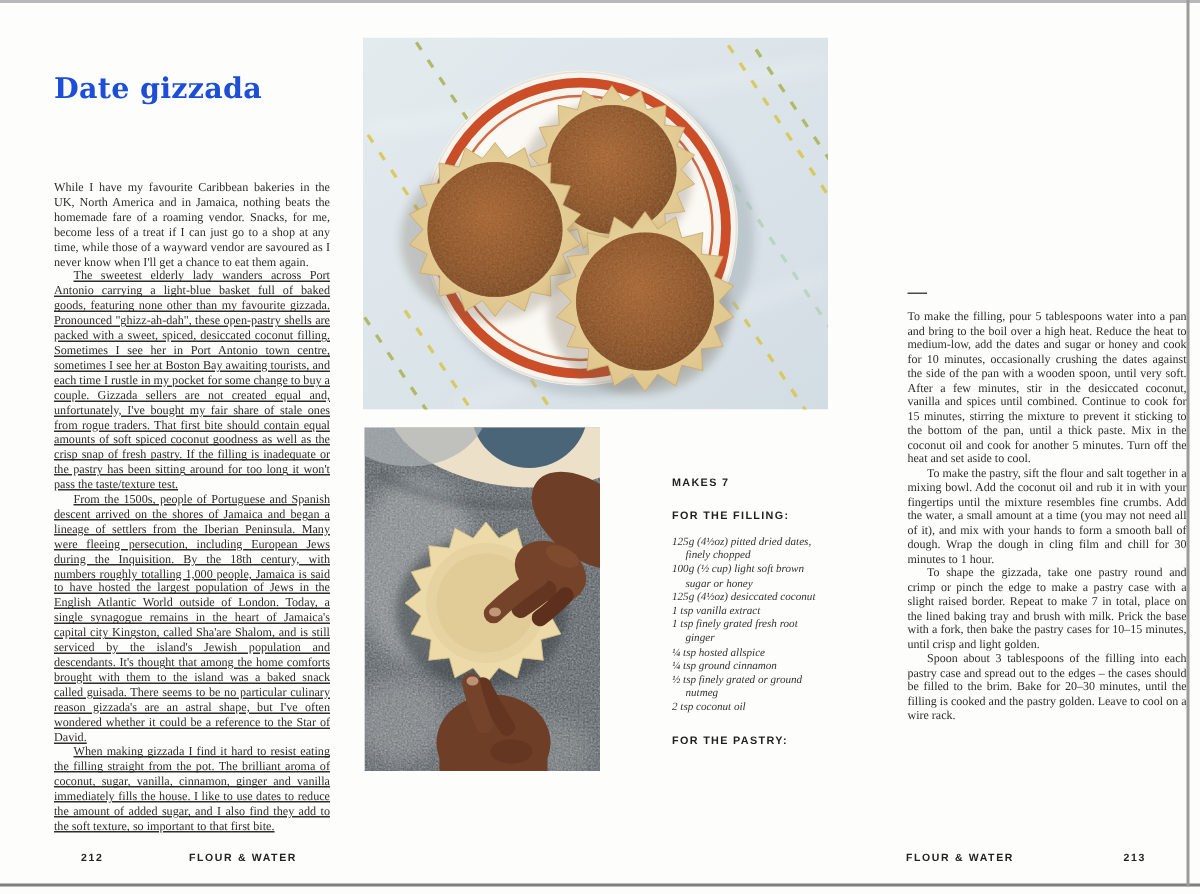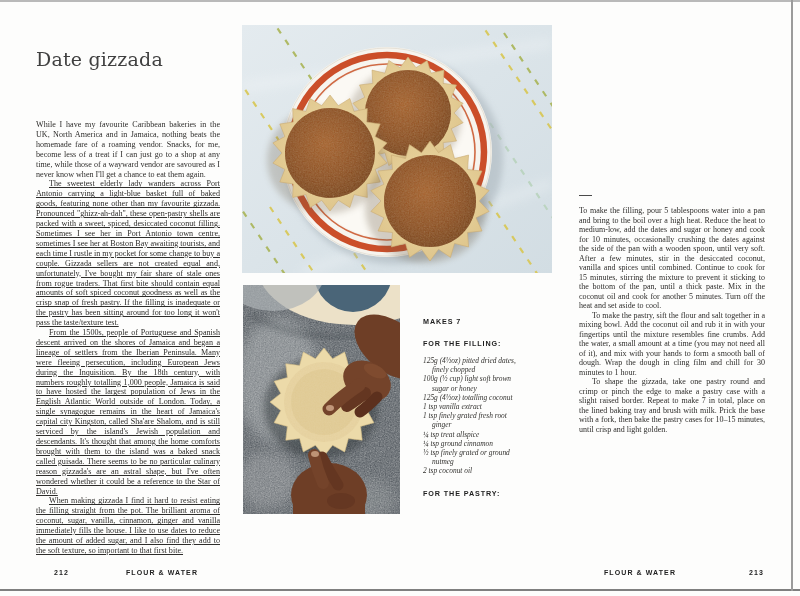--- a/index.html
+++ b/index.html
@@ -9,52 +9,52 @@
     font-family:"Liberation Serif", serif; color:#2e2d2b;
   }
   .edge { position:absolute; background:#a8a8a8; }
   .edge-top    { left:0; top:0; width:800px; height:2px; background:#b9b9b9; }
   .edge-bottom { left:0; top:589px; width:800px; height:2px; background:#7f7f7f; }
   .edge-right  { left:791px; top:0; width:2px; height:591px; background:#9b9b9b; }
 
   
   .title {
     position:absolute; left:36px; top:48px; margin:0;
-    font-family:"DejaVu Serif", serif; font-weight:400;
-    font-size:19px; letter-spacing:0.2px; color:#404040;
+    font-family:"DejaVu Serif", serif; font-weight:700;
+    font-size:19px; letter-spacing:0.2px; color:#1d4ed8;
   }
   .intro {
     position:absolute; left:36px; top:120px; width:184px;
     font-size:8.1px; line-height:9.9px; text-align:justify;
   }
   .intro p { margin:0; }
   .intro p.ind { text-indent:13px;text-decoration:underline; }
 
   
   figure { margin:0; padding:0; }
   .photo-top    { position:absolute; left:242px; top:25px;  width:310px; height:248px; }
   .photo-bottom { position:absolute; left:243px; top:285px; width:157px; height:229px; }
   .photo-top svg, .photo-bottom svg { display:block; }
 
   
-  .ingredients { position:absolute; left:423px; top:317px; width:101px; }
+  .ingredients { position:absolute; left:448px; top:317px; width:101px; }
   .makes, .sec {
     font-family:"Liberation Sans", sans-serif; font-weight:bold;
     font-size:7.2px; letter-spacing:0.9px; color:#1f1f1f; margin:0;
   }
   .makes { margin-bottom:13px; }
   .sec   { margin-bottom:8px; }
   .ingredients ul {
     list-style:none; margin:0 0 13px 0; padding:0;
     font-size:7.4px; line-height:9.2px; color:#33322f;font-style:italic;
   }
   .ingredients li { padding-left:9px; text-indent:-9px; }
 
   
-  .method { position:absolute; left:579px; top:195px; width:186px; }
+  .method { position:absolute; left:605px; top:195px; width:186px; }
   .dash { width:13px; border-top:1.2px solid #4a4a4a; margin:0 0 10px 0; }
   .method p { margin:0; font-size:8px; line-height:9.5px; text-align:justify; }
   .method p.ind { text-indent:13px; }
 
   
   .footer-item {
     position:absolute; top:569px;
     font-family:"Liberation Sans", sans-serif; font-weight:bold;
     font-size:7px; letter-spacing:1.1px; color:#222;
   }
@@ -210,37 +210,38 @@
     </svg>
   </figure>
 
   <aside class="ingredients">
     <p class="makes">MAKES 7</p>
 
     <h3 class="sec">FOR THE FILLING:</h3>
     <ul>
       <li>125g (4½oz) pitted dried dates, finely chopped</li>
       <li>100g (½ cup) light soft brown sugar or honey</li>
-      <li>125g (4½oz) totalling coconut</li>
+      <li>125g (4½oz) desiccated coconut</li>
       <li>1 tsp vanilla extract</li>
       <li>1 tsp finely grated fresh root ginger</li>
-      <li>¼ tsp treat allspice</li>
+      <li>¼ tsp hosted allspice</li>
       <li>¼ tsp ground cinnamon</li>
       <li>½ tsp finely grated or ground nutmeg</li>
       <li>2 tsp coconut oil</li>
     </ul>
 
     <h3 class="sec">FOR THE PASTRY:</h3>
   </aside>
 
   <section class="method">
     <div class="dash"></div>
     <p>To make the filling, pour 5 tablespoons water into a pan and bring to the boil over a high heat. Reduce the heat to medium-low, add the dates and sugar or honey and cook for 10 minutes, occasionally crushing the dates against the side of the pan with a wooden spoon, until very soft. After a few minutes, stir in the desiccated coconut, vanilla and spices until combined. Continue to cook for 15 minutes, stirring the mixture to prevent it sticking to the bottom of the pan, until a thick paste. Mix in the coconut oil and cook for another 5 minutes. Turn off the heat and set aside to cool.</p>
     <p class="ind">To make the pastry, sift the flour and salt together in a mixing bowl. Add the coconut oil and rub it in with your fingertips until the mixture resembles fine crumbs. Add the water, a small amount at a time (you may not need all of it), and mix with your hands to form a smooth ball of dough. Wrap the dough in cling film and chill for 30 minutes to 1 hour.</p>
     <p class="ind">To shape the gizzada, take one pastry round and crimp or pinch the edge to make a pastry case with a slight raised border. Repeat to make 7 in total, place on the lined baking tray and brush with milk. Prick the base with a fork, then bake the pastry cases for 10–15 minutes, until crisp and light golden.</p>
+    <p class="ind">Spoon about 3 tablespoons of the filling into each pastry case and spread out to the edges – the cases should be filled to the brim. Bake for 20–30 minutes, until the filling is cooked and the pastry golden. Leave to cool on a wire rack.</p>
   </section>
 
   <span class="footer-item folio-left">212</span>
   <span class="footer-item running-left">FLOUR &amp; WATER</span>
   <span class="footer-item running-right">FLOUR &amp; WATER</span>
   <span class="footer-item folio-right">213</span>
 
 </div>
 
 </body></html>

